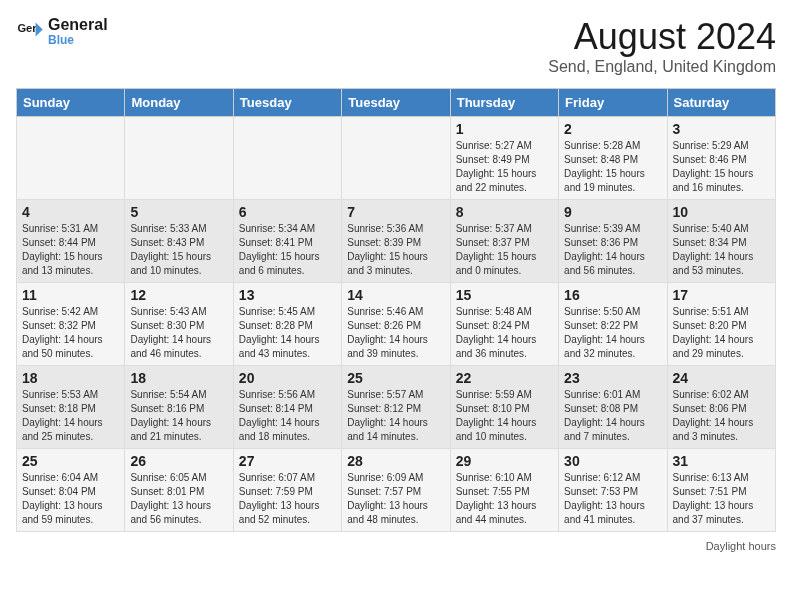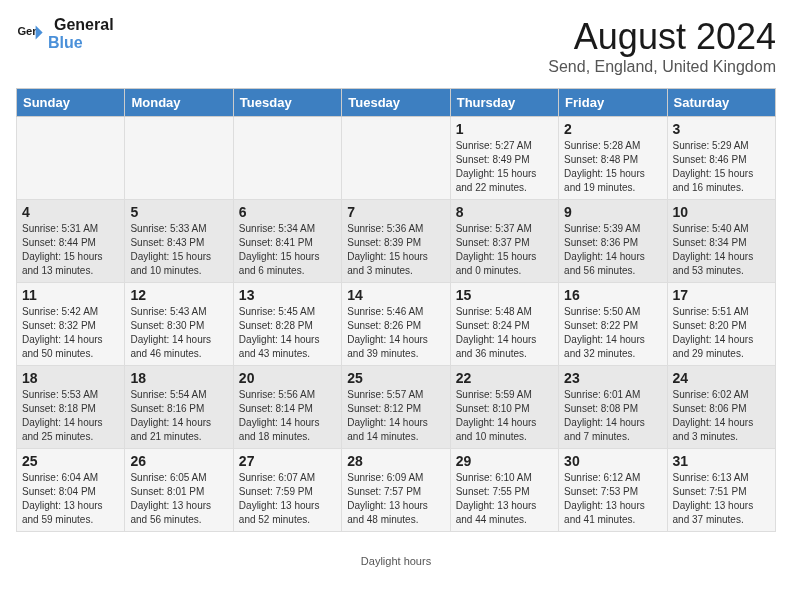--- a/index.html
+++ b/index.html
@@ -70,38 +70,38 @@
       font-weight: bold;
       display: block;
       margin-bottom: 2px;
     }
     .cell-text {
       font-size: 10px;
       line-height: 1.4;
       color: #333;
     }
     .footer-note {
-      margin-top: 23px;
+      margin-top: 8px;
       font-size: 11px;
       color: #555;
-      text-align: center;
+      text-align: right;
     }
   </style>
 </head>
 <body>
 
 <div class="header">
   <div class="logo">
     <svg class="logo-icon" viewBox="0 0 40 40">
       <text x="2" y="22" font-size="16" font-weight="bold" fill="#1a1a1a">Gen</text>
       <polygon points="28,8 38,18 28,28" fill="#4a90d9"></polygon>
     </svg>
     <div>
-      <div style="font-size:16px;font-weight:bold;color:#1a1a1a;line-height:1.1;margin-left:6px;">General</div>
-      <div style="font-size:16px;font-weight:bold;color:#4a90d9;line-height:1.1;">Blue</div>
+      <div style="font-size:16px;font-weight:bold;color:#1a1a1a;line-height:1.1;">General</div>
+      <div style="font-size:12px;font-weight:bold;color:#4a90d9;line-height:1.1;">Blue</div>
     </div>
   </div>
   <div class="title-block">
     <div class="main-title">August 2024</div>
     <div class="subtitle">Send, England, United Kingdom</div>
   </div>
 </div>
 
 <table>
   <thead>

